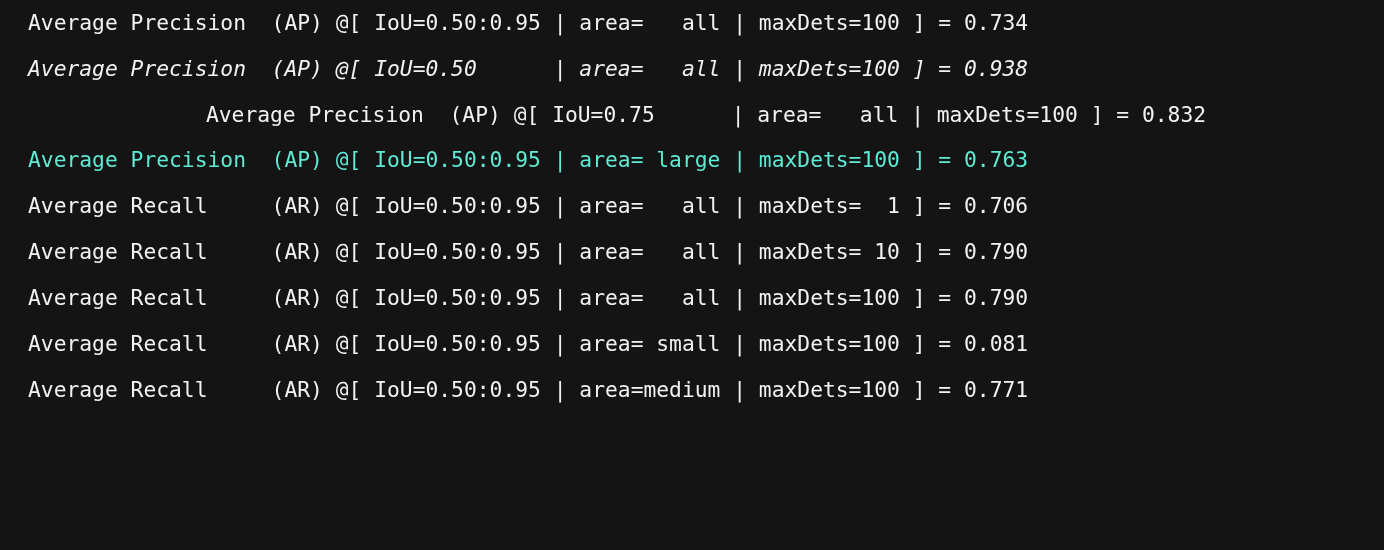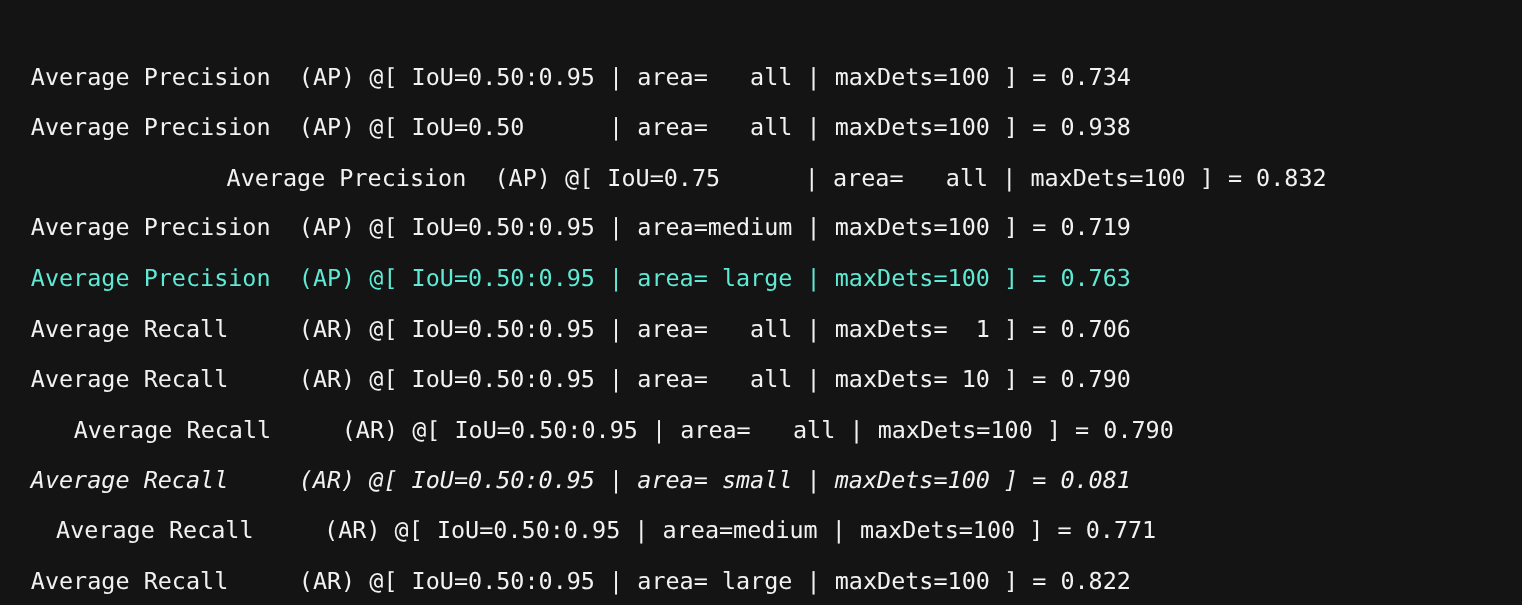--- a/index.html
+++ b/index.html
@@ -32,24 +32,22 @@
     white-space: pre;
     padding-left: 28px;
     letter-spacing: 0px;
     -webkit-font-smoothing: antialiased;
   }
 </style>
 </head>
 <body style="background: rgb(20, 20, 20);">
 
 <div id="terminal" style="background: rgb(20, 20, 20);">
-  <div class="eval-line" style="color: rgb(242, 242, 242); margin-top: 48px;">Average Precision  (AP) @[ IoU=0.50:0.95 | area=   all | maxDets=100 ] = 0.734</div>
-  <div class="eval-line" style="color: rgb(242, 242, 242);">Average Precision  (AP) @[ IoU=0.50      | area=   all | maxDets=100 ] = 0.938</div>
+  <div class="eval-line" style="color: rgb(242, 242, 242);">Average Precision  (AP) @[ IoU=0.50:0.95 | area=   all | maxDets=100 ] = 0.734</div>
+  <div class="eval-line" style="color: rgb(242, 242, 242); font-style: italic;">Average Precision  (AP) @[ IoU=0.50      | area=   all | maxDets=100 ] = 0.938</div>
   <div class="eval-line" style="color: rgb(242, 242, 242); text-align: center;">Average Precision  (AP) @[ IoU=0.75      | area=   all | maxDets=100 ] = 0.832</div>
-  <div class="eval-line" style="color: rgb(242, 242, 242);">Average Precision  (AP) @[ IoU=0.50:0.95 | area=medium | maxDets=100 ] = 0.719</div>
   <div class="eval-line" style="color: #5eead4;">Average Precision  (AP) @[ IoU=0.50:0.95 | area= large | maxDets=100 ] = 0.763</div>
   <div class="eval-line" style="color: rgb(242, 242, 242);">Average Recall     (AR) @[ IoU=0.50:0.95 | area=   all | maxDets=  1 ] = 0.706</div>
   <div class="eval-line" style="color: rgb(242, 242, 242);">Average Recall     (AR) @[ IoU=0.50:0.95 | area=   all | maxDets= 10 ] = 0.790</div>
-  <div class="eval-line" style="color: rgb(242, 242, 242); margin-left: 39px;">Average Recall     (AR) @[ IoU=0.50:0.95 | area=   all | maxDets=100 ] = 0.790</div>
-  <div class="eval-line" style="color: rgb(242, 242, 242); font-style: italic;">Average Recall     (AR) @[ IoU=0.50:0.95 | area= small | maxDets=100 ] = 0.081</div>
-  <div class="eval-line" style="color: rgb(242, 242, 242); margin-left: 23px;">Average Recall     (AR) @[ IoU=0.50:0.95 | area=medium | maxDets=100 ] = 0.771</div>
-  <div class="eval-line" style="color: rgb(242, 242, 242);">Average Recall     (AR) @[ IoU=0.50:0.95 | area= large | maxDets=100 ] = 0.822</div>
+  <div class="eval-line" style="color: rgb(242, 242, 242);">Average Recall     (AR) @[ IoU=0.50:0.95 | area=   all | maxDets=100 ] = 0.790</div>
+  <div class="eval-line" style="color: rgb(242, 242, 242);">Average Recall     (AR) @[ IoU=0.50:0.95 | area= small | maxDets=100 ] = 0.081</div>
+  <div class="eval-line" style="color: rgb(242, 242, 242);">Average Recall     (AR) @[ IoU=0.50:0.95 | area=medium | maxDets=100 ] = 0.771</div>
 </div>
 
 </body></html>

